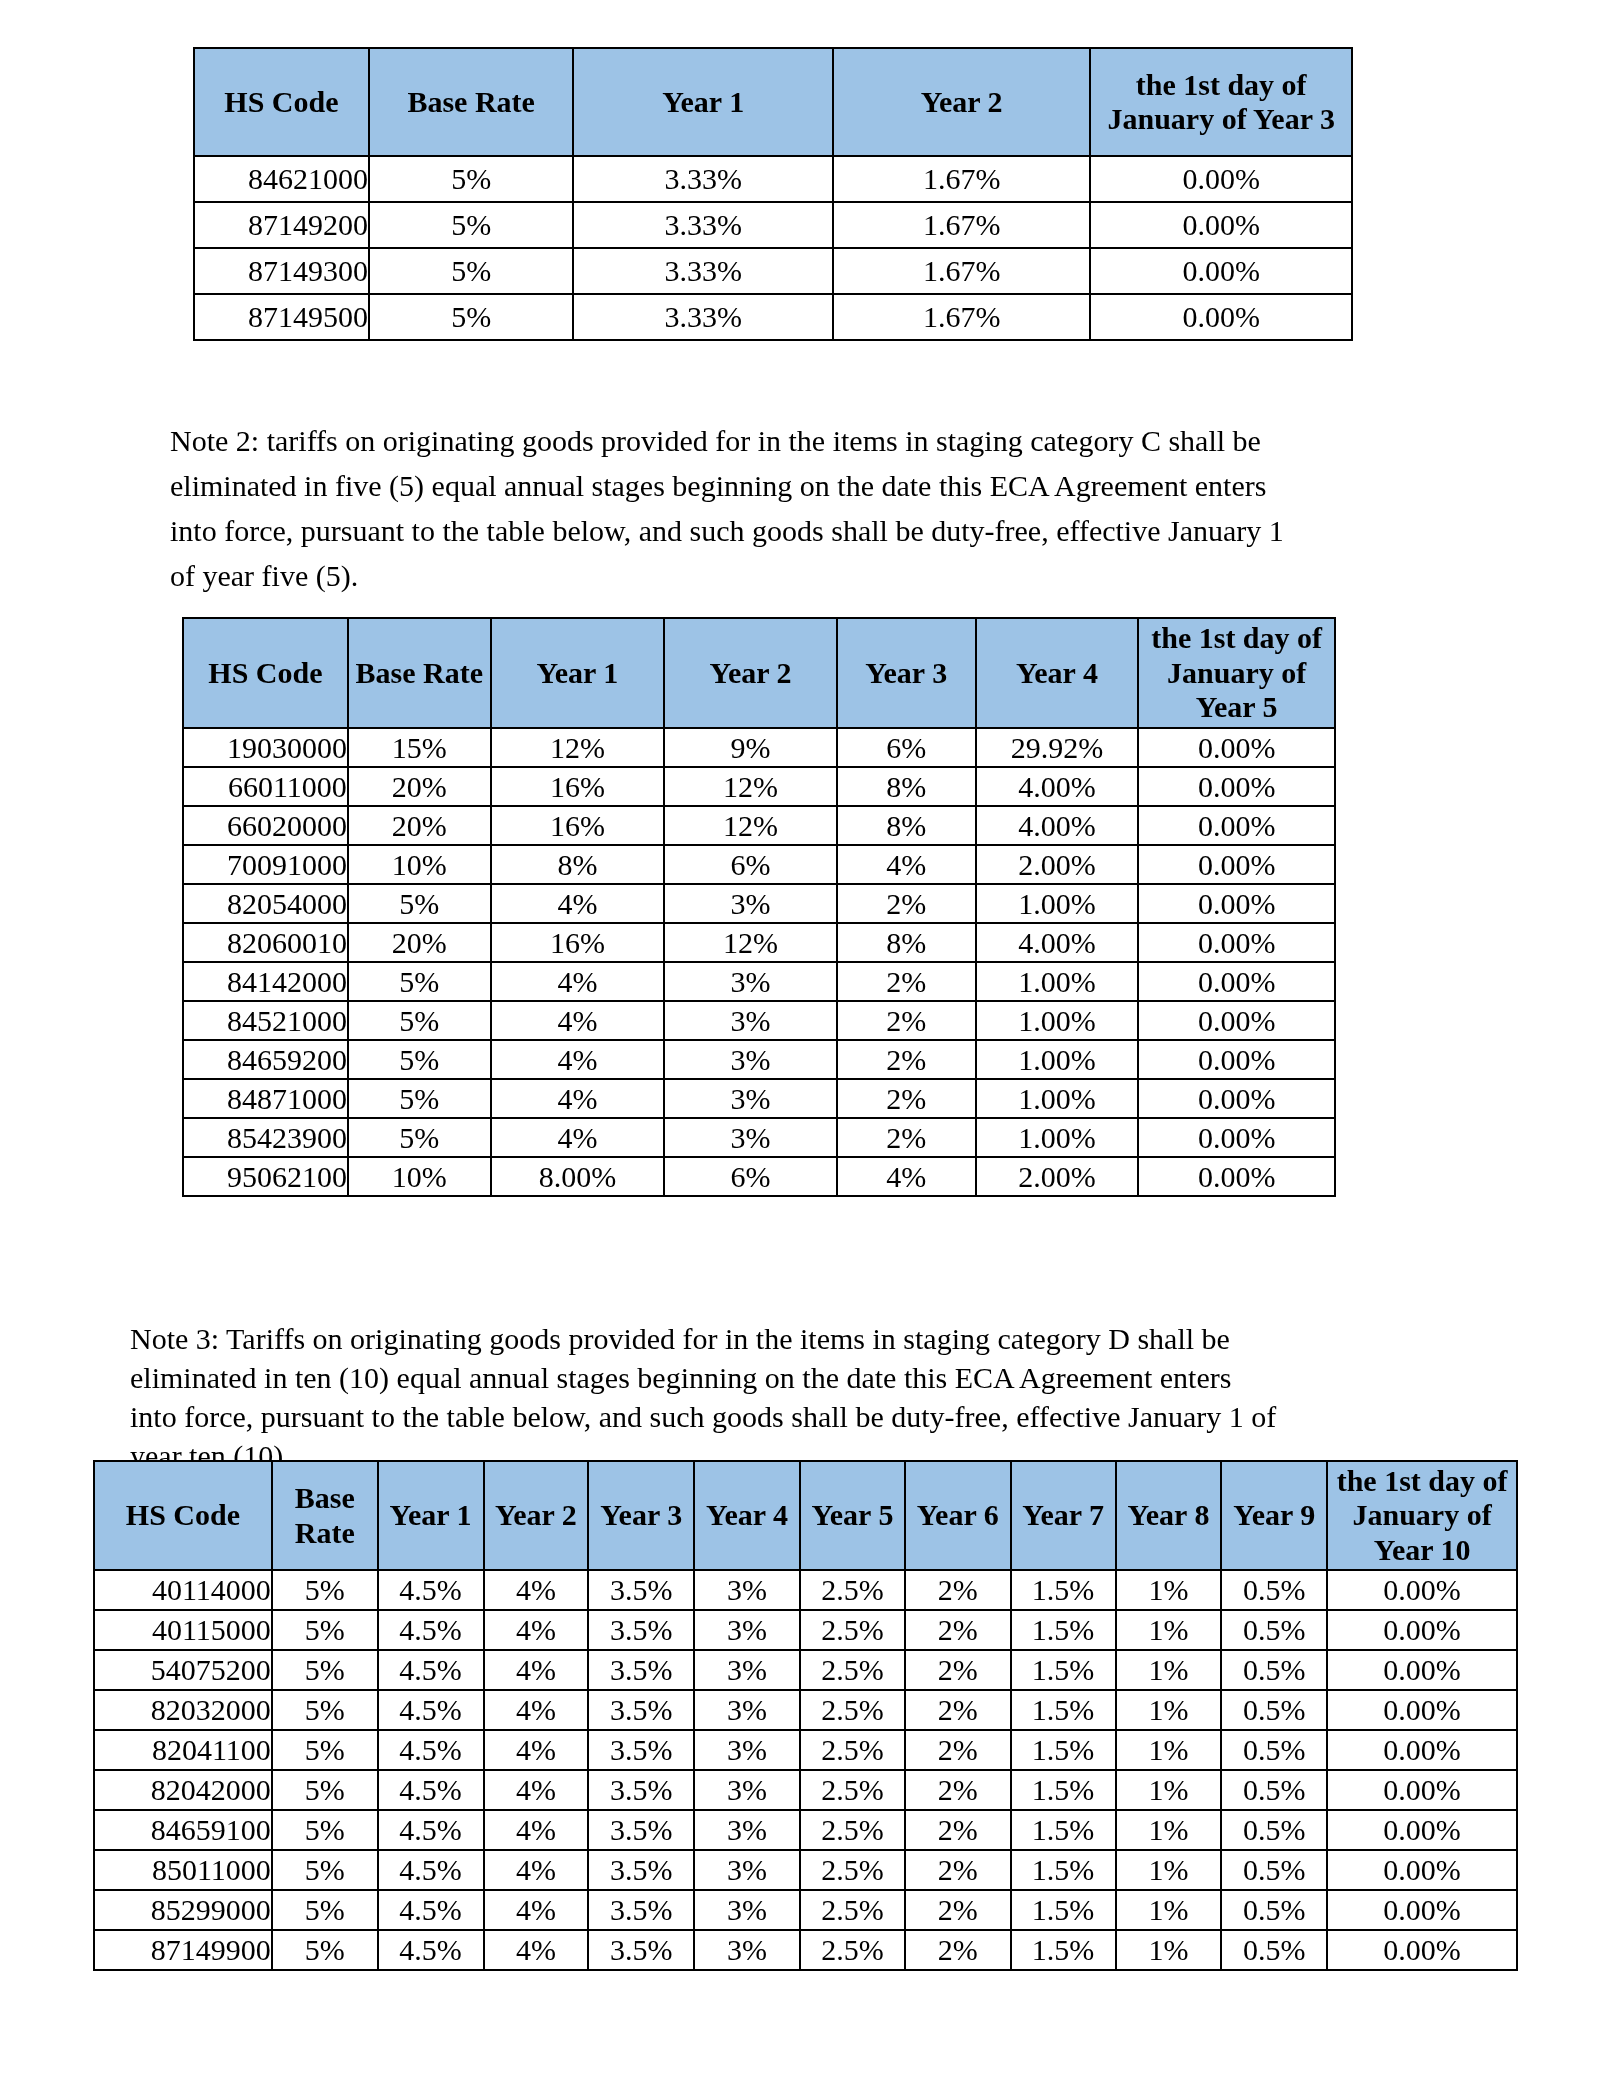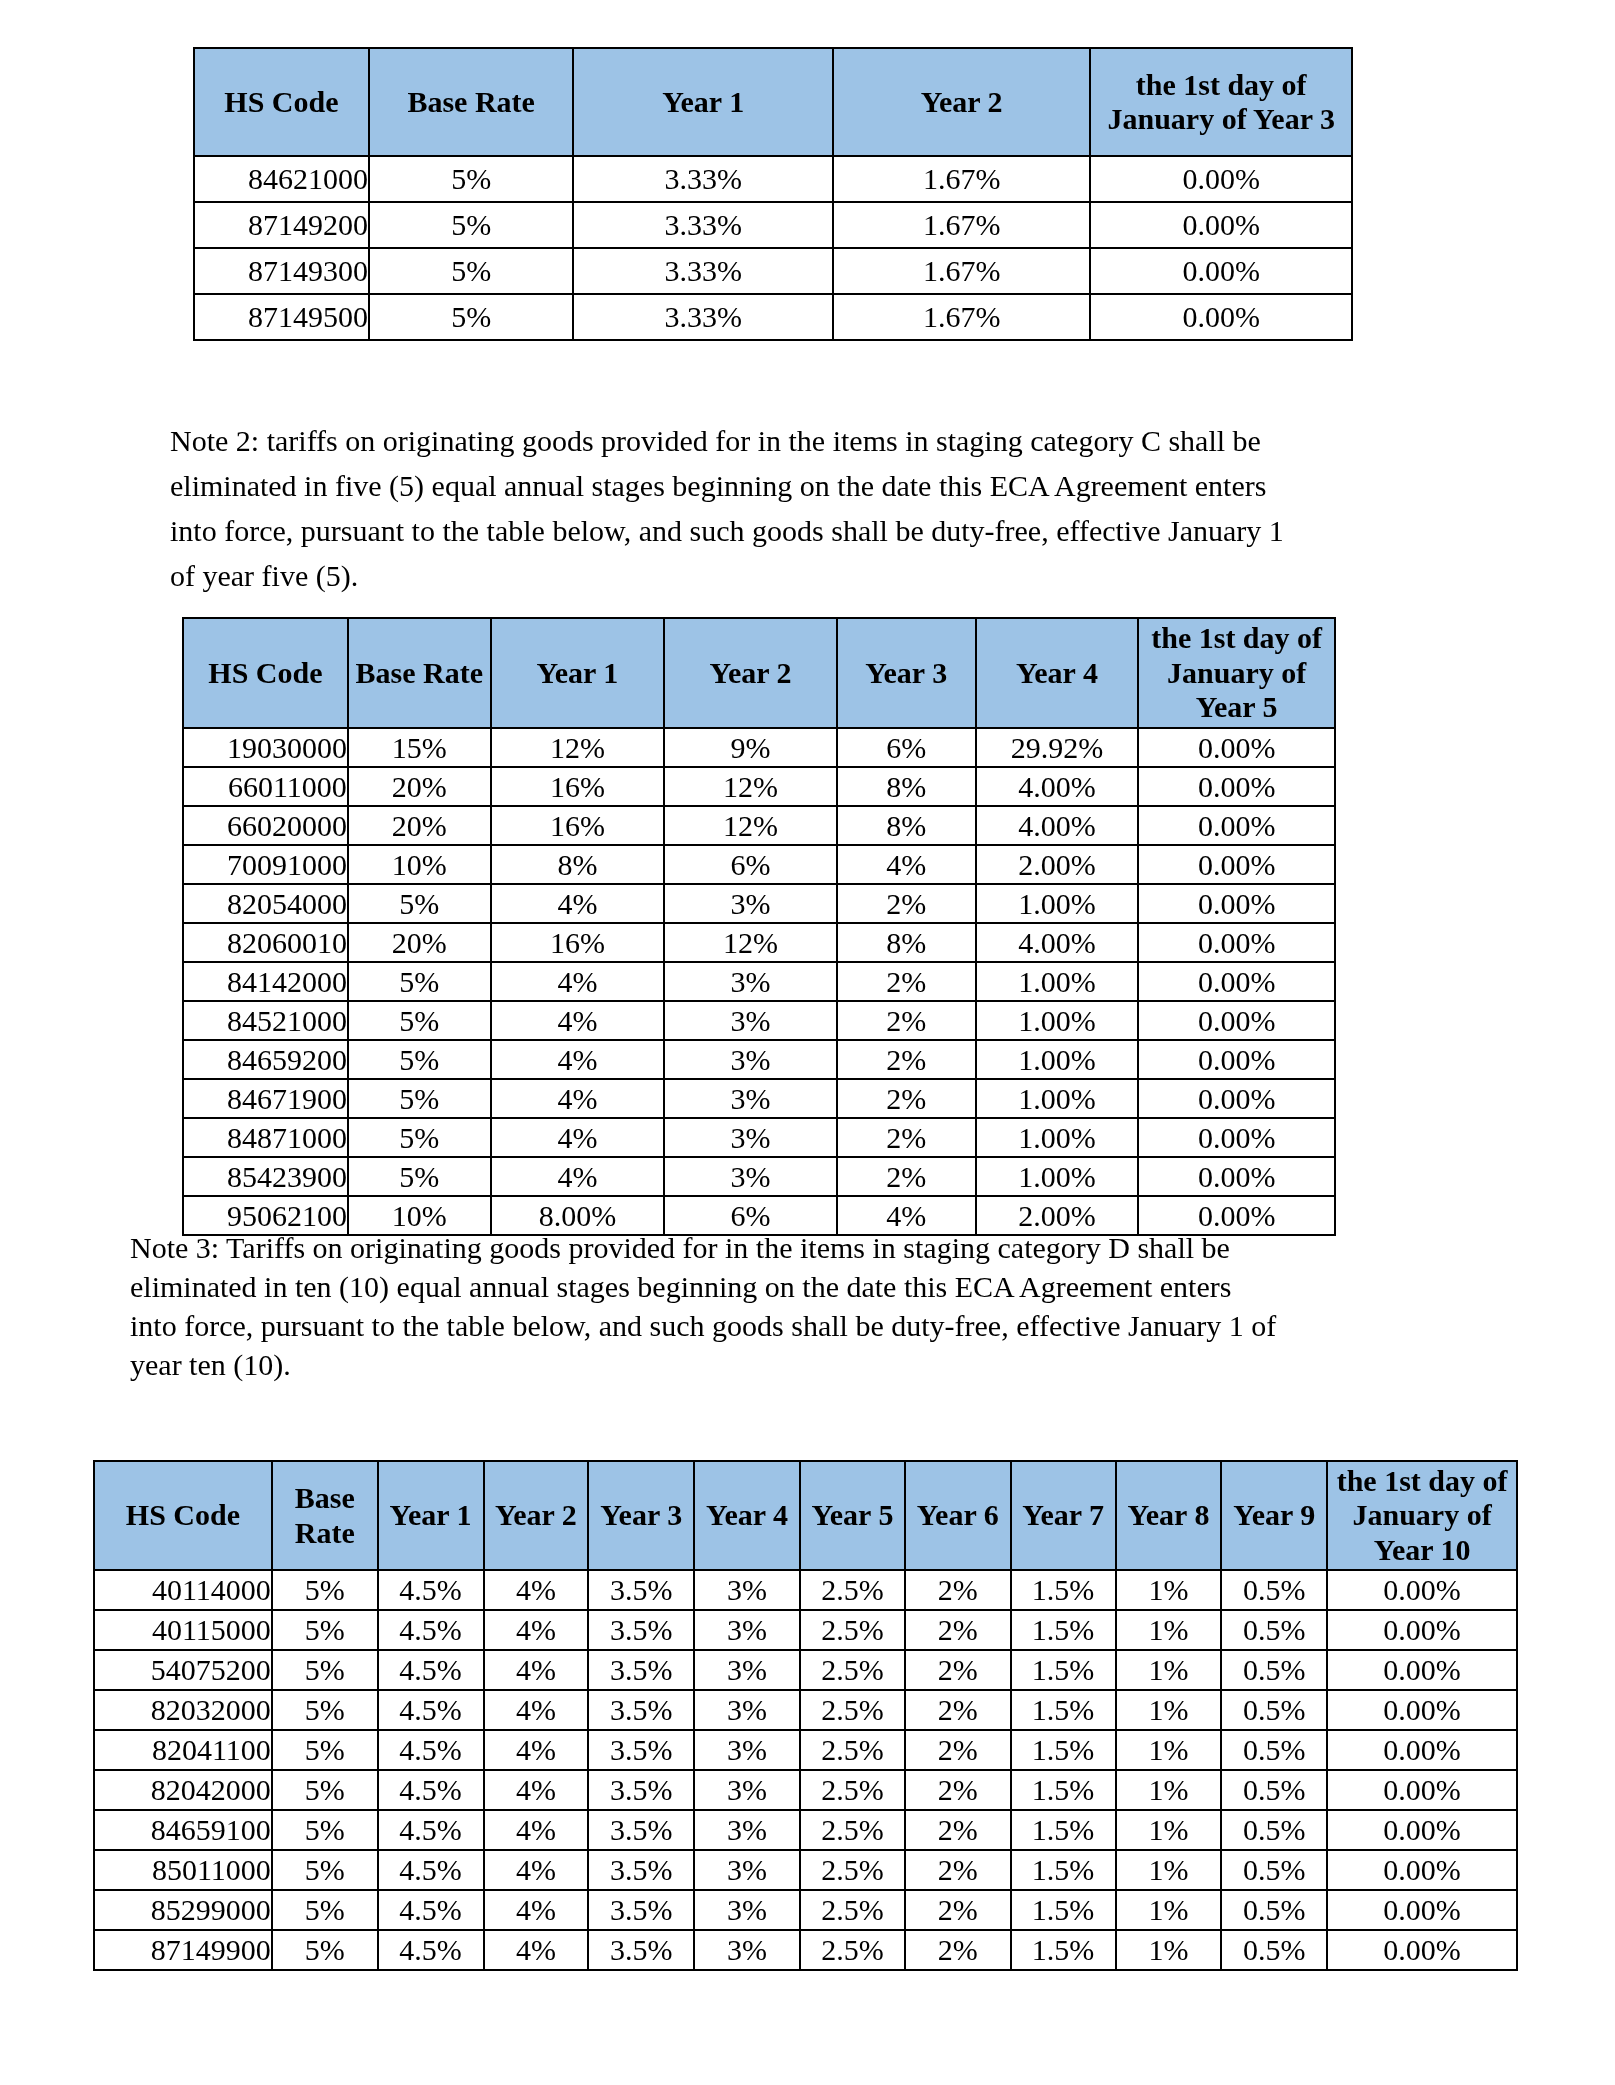--- a/index.html
+++ b/index.html
@@ -179,29 +179,20 @@
       <tr>
         <td class="code">84659200</td>
         <td>5%</td>
         <td>4%</td>
         <td>3%</td>
         <td>2%</td>
         <td>1.00%</td>
         <td>0.00%</td>
       </tr>
       <tr>
-        <td class="code">84671900</td>
-        <td>5%</td>
-        <td>4%</td>
-        <td>3%</td>
-        <td>2%</td>
-        <td>1.00%</td>
-        <td>0.00%</td>
-      </tr>
-      <tr>
         <td class="code">84871000</td>
         <td>5%</td>
         <td>4%</td>
         <td>3%</td>
         <td>2%</td>
         <td>1.00%</td>
         <td>0.00%</td>
       </tr>
       <tr>
         <td class="code">85423900</td>
@@ -217,21 +208,21 @@
         <td>10%</td>
         <td>8.00%</td>
         <td>6%</td>
         <td>4%</td>
         <td>2.00%</td>
         <td>0.00%</td>
       </tr>
     </tbody>
 </table>
 
-<div class="note" id="note3" style="left:130px; top:1228px; width:1330px; line-height:39px;">
+<div class="note" id="note3" style="left:130px; top:1319px; width:1330px; line-height:39px;">
   <div>Note 3: Tariffs on originating goods provided for in the items in staging category D shall be</div>
   <div>eliminated in ten (10) equal annual stages beginning on the date this ECA Agreement enters</div>
   <div>into force, pursuant to the table below, and such goods shall be duty-free, effective January 1 of</div>
   <div>year ten (10).</div>
 </div>
 
 <table id="t3">
   <colgroup>
     <col style="width:178px">
       <col style="width:106px">

